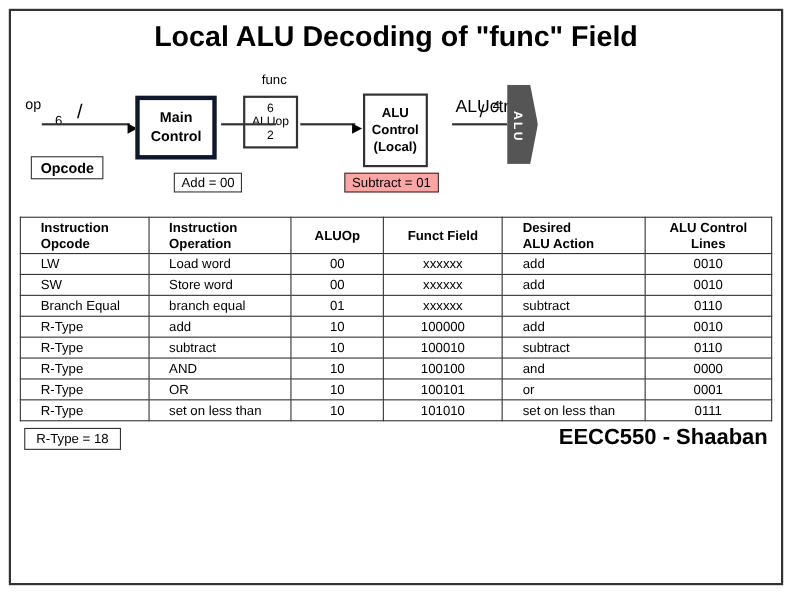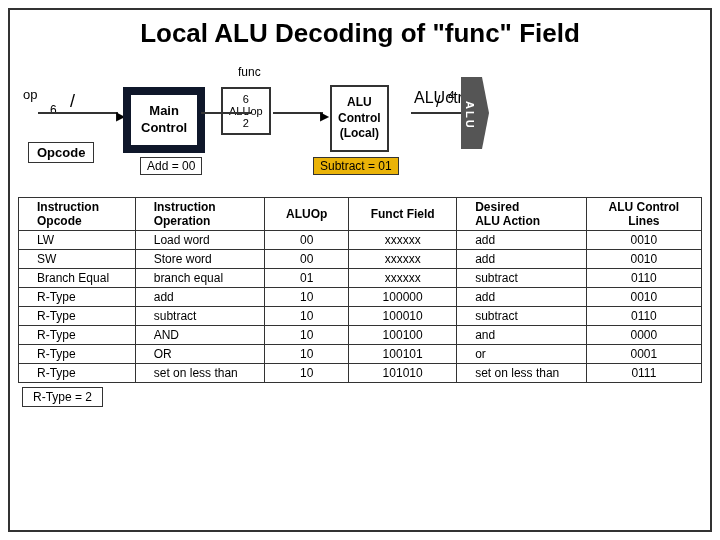--- a/index.html
+++ b/index.html
@@ -100,21 +100,21 @@
     .diag-arrowhead-op {
       position: absolute;
       left: 98px;
       top: 52px;
       font-size: 12px;
     }
     .diag-main-ctrl {
       position: absolute;
       left: 105px;
       top: 30px;
-      border: 8px solid #0f172a;
+      border: 4px solid #0f172a;
       padding: 8px 10px;
       font-size: 13px;
       font-weight: bold;
       background: #fff;
       text-align: center;
       line-height: 1.3;
     }
 
     
     .diag-func-label {
@@ -232,35 +232,35 @@
       border: 1px solid #333;
       padding: 2px 8px;
       font-size: 13px;
       font-weight: bold;
       background: #fff;
     }
 
     
     .diag-add-label {
       position: absolute;
-      left: 122px;
+      left: 140px;
       top: 100px;
       border: 1px solid #333;
       padding: 1px 6px;
       font-size: 12px;
       background: #fff;
     }
     .diag-sub-label {
       position: absolute;
       left: 295px;
       top: 100px;
       border: 1px solid #333;
       padding: 1px 6px;
       font-size: 12px;
-      background: #eab308;
+      background: #fca5a5;
     }
 
     
     .alu-vert {
       writing-mode: vertical-lr;
       transform: rotate(180deg);
       font-size: 11px;
       font-weight: bold;
       color: #fff;
       letter-spacing: 2px;
@@ -395,17 +395,18 @@
           <td>set on less than</td>
           <td class="center">10</td>
           <td class="center">101010</td>
           <td>set on less than</td>
           <td class="center">0111</td>
         </tr>
       </tbody>
   </table>
 
   <div class="bottom-row">
-    <div class="rtype-box">R-Type = 2</div>
+    <div class="rtype-box">R-Type = 18</div>
     <div>
+      <div class="eecc-label">EECC550 - Shaaban</div>
     </div>
   </div>
 </div>
 
 </body></html>

